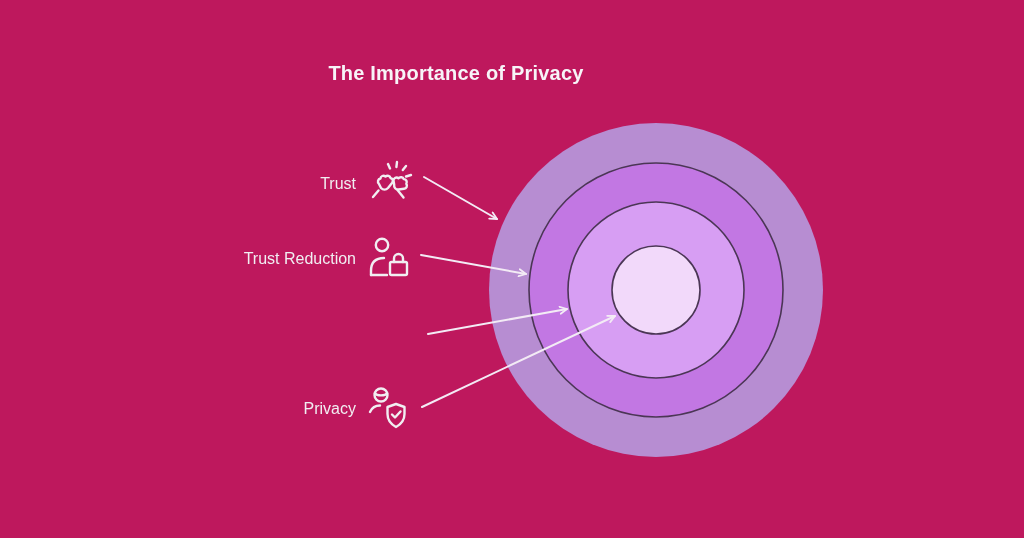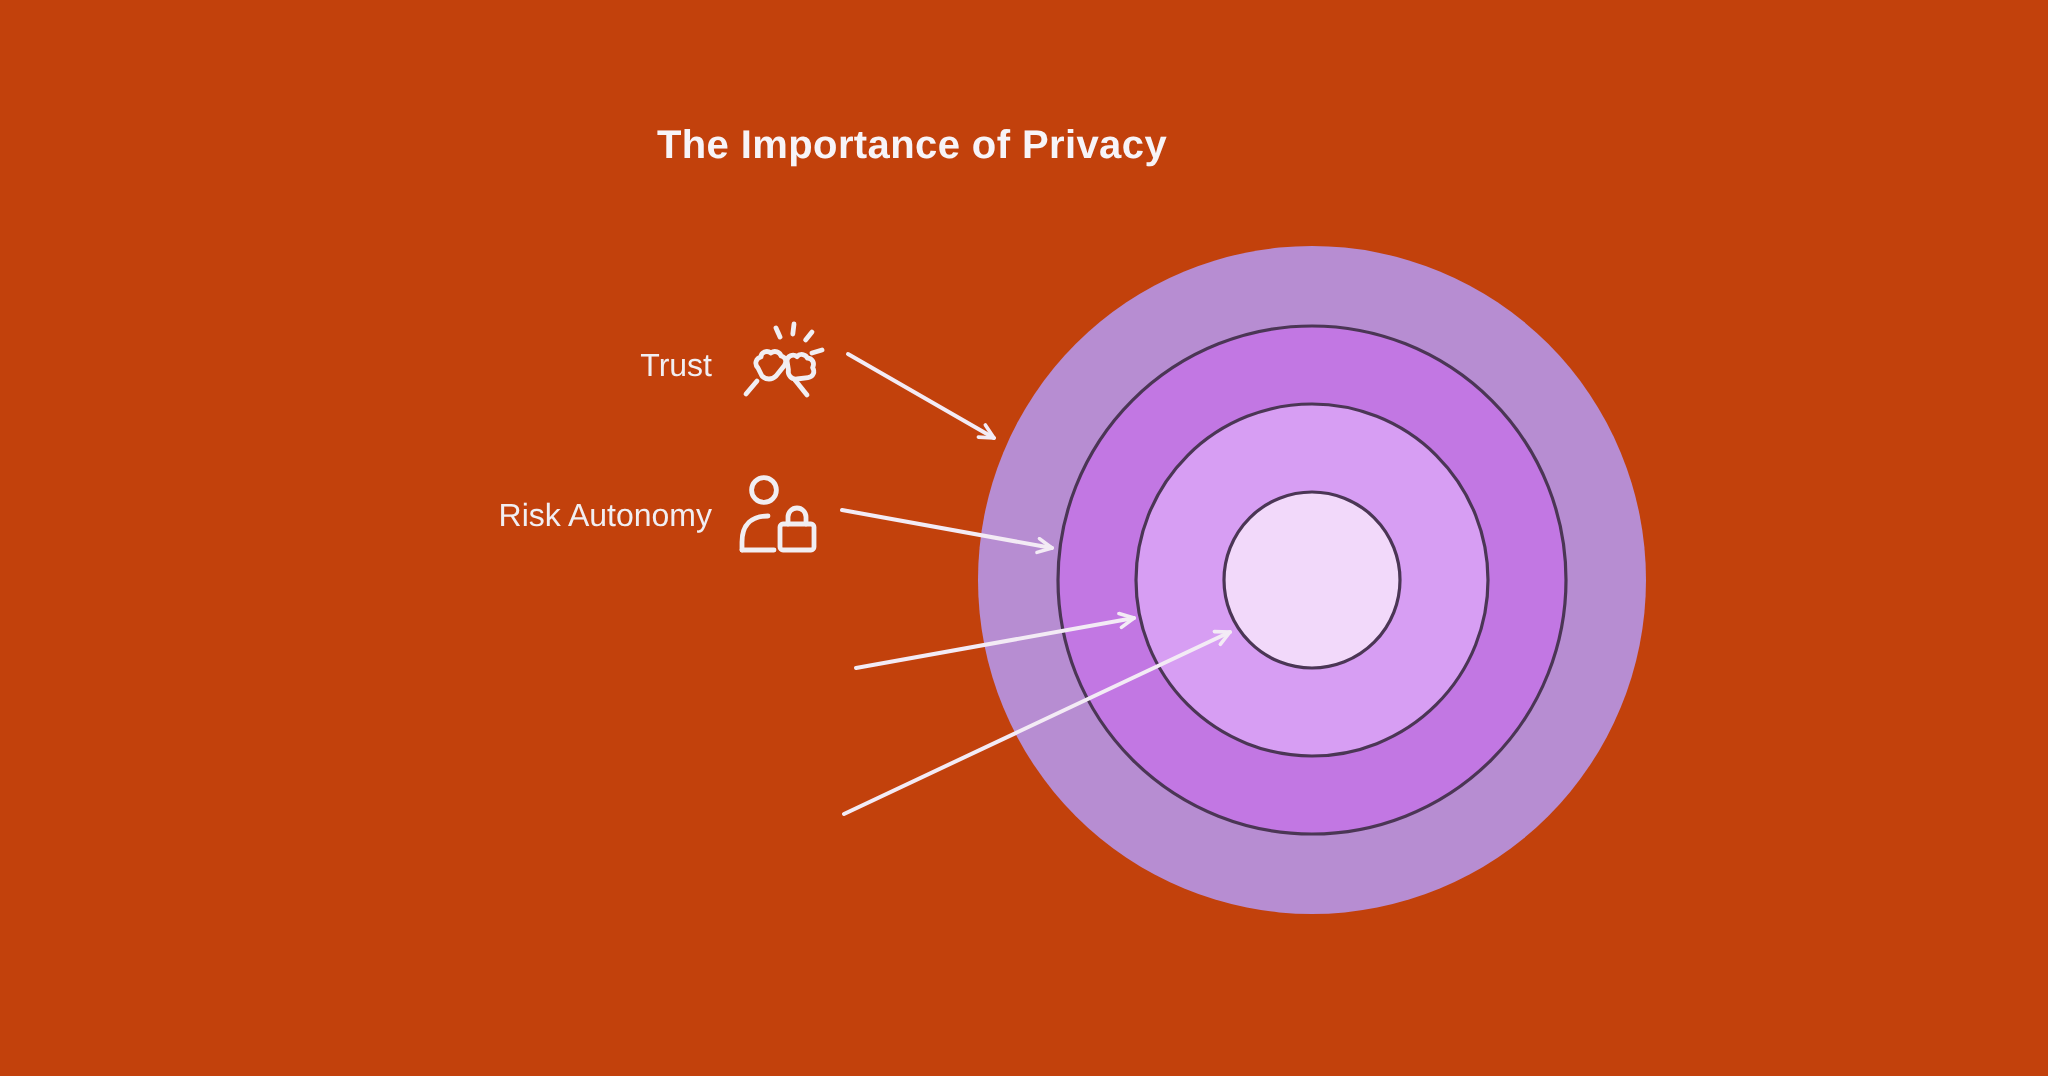--- a/index.html
+++ b/index.html
@@ -6,21 +6,21 @@
     margin: 0;
     padding: 0;
     background: #4f4e4f;
     font-family: "Liberation Sans", sans-serif;
   }
   .stage {
     position: relative;
     width: 1024px;
     height: 538px;
     overflow: hidden;
-    background: #c2410c;
+    background: #be185d;
   }
   .title {
     position: absolute;
     left: 256px;
     top: 62px;
     width: 400px;
     text-align: center;
     font-size: 20px;
     font-weight: bold;
     letter-spacing: 0.2px;
@@ -103,35 +103,50 @@
           <path d="M12.5,31.5 L7,38"></path>
 
           <path d="M27.5,21.5 c0,-2.5 3,-3.8 5,-2.2 c1.5,-1.8 4.5,-1.2 5.2,0.8 c2.5,0 3.8,2.5 2.6,4.7 c1.4,2 0.3,4.7 -2.3,5 l-5.5,0.7 c-2.8,0.3 -4.8,-2 -4.3,-4.7 z"></path>
           <path d="M31.5,31 L37.5,38.5"></path>
         </g>
       </svg>
     </span>
   </div>
 
   <div class="legend-row" style="top:233px">
-    <span class="legend-label">Risk Autonomy</span>
+    <span class="legend-label">Trust Reduction</span>
     <span class="legend-icon" aria-label="person-lock-icon">
       <svg viewBox="0 0 50 50" width="50" height="50">
         <g class="icon-stroke" stroke-width="2.2">
           <circle cx="16" cy="11" r="6.2"></circle>
           <path d="M5,41 V37 C5,28 10,24 18,24"></path>
           <path d="M5,41 H21"></path>
           <rect x="24" y="28" width="17" height="13" rx="1.5"></rect>
           <path d="M28,28 v-3.5 a4.5,4.5 0 0 1 9,0 V28"></path>
         </g>
       </svg>
     </span>
   </div>
 
 
+  <div class="legend-row" style="top:383px">
+    <span class="legend-label">Privacy</span>
+    <span class="legend-icon" aria-label="person-shield-check-icon">
+      <svg viewBox="0 0 50 50" width="50" height="50">
+        <g class="icon-stroke" stroke-width="2.2">
+          <circle cx="15" cy="11" r="6.5"></circle>
+          <path d="M8.8,9.4 C11,12 19,12 21.2,9.4"></path>
+          <path d="M4,28 C6,23.5 9.5,21.5 14,21.5"></path>
+
+          <path d="M30,20 L38.5,23 V30 C38.5,36.5 34.5,40.5 30,43 C25.5,40.5 21.5,36.5 21.5,30 V23 Z"></path>
+          <path d="M26,30.5 L29,33.5 L34.5,27.5"></path>
+        </g>
+      </svg>
+    </span>
+  </div>
 
   <svg class="layer" width="1024" height="538">
     <defs>
       <marker id="ah" markerWidth="11" markerHeight="11" refX="8" refY="4.5" orient="auto" markerUnits="userSpaceOnUse">
         <path d="M1,1 L8,4.5 L1,8" fill="none" stroke="#f3ebf5" stroke-width="1.8" stroke-linecap="round" stroke-linejoin="round"></path>
       </marker>
     </defs>
     <line class="arrow-line" x1="424" y1="177" x2="497" y2="219" marker-end="url(#ah)"></line>
     <line class="arrow-line" x1="421" y1="255" x2="526" y2="274" marker-end="url(#ah)"></line>
     <line class="arrow-line" x1="428" y1="334" x2="567" y2="309" marker-end="url(#ah)"></line>

